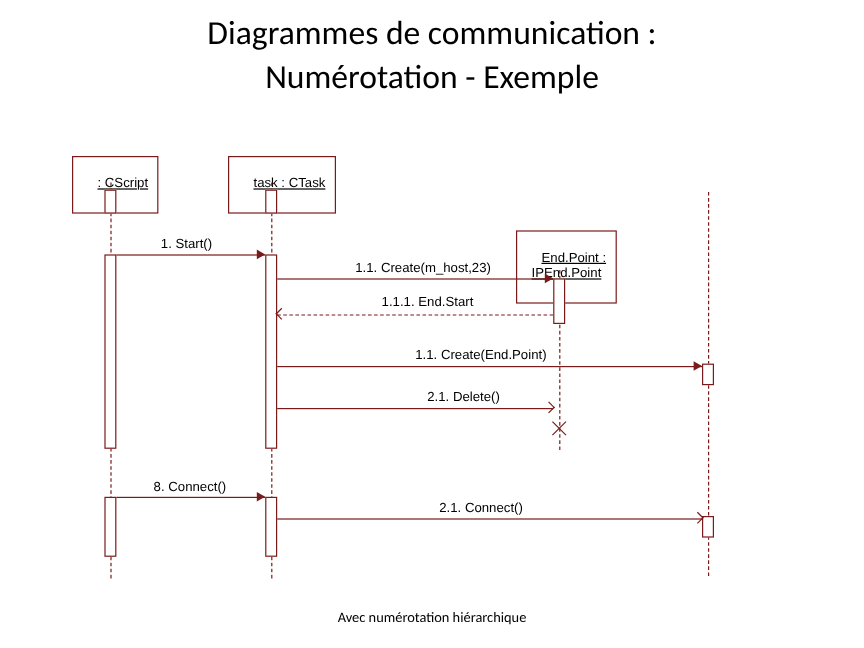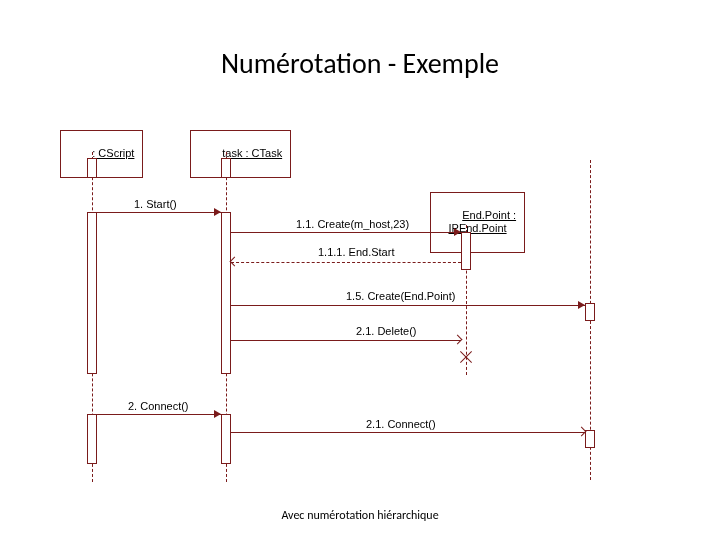--- a/index.html
+++ b/index.html
@@ -38,21 +38,21 @@
   .participant {
     position: absolute;
     border: 1px solid #7a1b1b;
     background: #fff;
     padding: 3px 8px;
     font-size: 11px;
     text-align: center;
     white-space: pre;
     line-height: 1.2;
   }
-  .participant .u { text-decoration: underline; margin-left: 11px; }
+  .participant .u { text-decoration: underline; }
   .lifeline {
     position: absolute;
     border-left: 1px dashed #7a1b1b;
     width: 0;
   }
   .activation {
     position: absolute;
     background: #fff;
     border: 1px solid #7a1b1b;
     width: 10px;
@@ -103,21 +103,21 @@
     width: 16px; height: 1px;
     background: #7a1b1b;
   }
   .destroy::before { transform: translate(-50%,-50%) rotate(45deg); }
   .destroy::after  { transform: translate(-50%,-50%) rotate(-45deg); }
 </style>
 </head>
 <body>
 
 <div class="title">
-  <br>
+  <span>Diagrammes de communication :</span><br>
   <span>Numérotation - Exemple</span>
 </div>
 
 <div class="diagram">
 
   <div class="participant" style="left:20px; top:0;">
     <span class="u">: CScript</span>
   </div>
   <div class="participant" style="left:150px; top:0;">
     <span class="u">task : CTask</span>
@@ -149,30 +149,30 @@
   <div class="arrowhead right" style="left:174px; top:78px;"></div>
 
   <div class="msg" style="left:240px; top:88px;">1.1. Create(m_host,23)</div>
   <div class="arrow solid" style="left:191px; top:102px; width:230px;"></div>
   <div class="arrowhead right" style="left:414px; top:98px;"></div>
 
   <div class="msg" style="left:262px; top:116px;">1.1.1. End.Start</div>
   <div class="arrow dashed" style="left:191px; top:132px; width:230px;"></div>
   <div class="arrowhead open-left" style="left:191px; top:128px;"></div>
 
-  <div class="msg" style="left:290px; top:160px;">1.5. Create(End.Point)</div>
+  <div class="msg" style="left:290px; top:160px;">1.1. Create(End.Point)</div>
   <div class="arrow solid" style="left:191px; top:175px; width:354px;"></div>
   <div class="arrowhead right" style="left:538px; top:171px;"></div>
 
   <div class="msg" style="left:300px; top:195px;">2.1. Delete()</div>
   <div class="arrow solid" style="left:191px; top:210px; width:230px;"></div>
   <div class="arrowhead open-right" style="left:414px; top:206px;"></div>
   <div class="destroy" style="left:419px; top:220px;"></div>
 
-  <div class="msg" style="left:72px; top:270px;">2. Connect()</div>
+  <div class="msg" style="left:72px; top:270px;">8. Connect()</div>
   <div class="arrow solid" style="left:57px; top:284px; width:124px;"></div>
   <div class="arrowhead right" style="left:174px; top:280px;"></div>
 
   <div class="msg" style="left:310px; top:288px;">2.1. Connect()</div>
   <div class="arrow solid" style="left:191px; top:302px; width:354px;"></div>
   <div class="arrowhead open-right" style="left:538px; top:298px;"></div>
 
 </div>
 
 <div class="caption">Avec numérotation hiérarchique</div>

